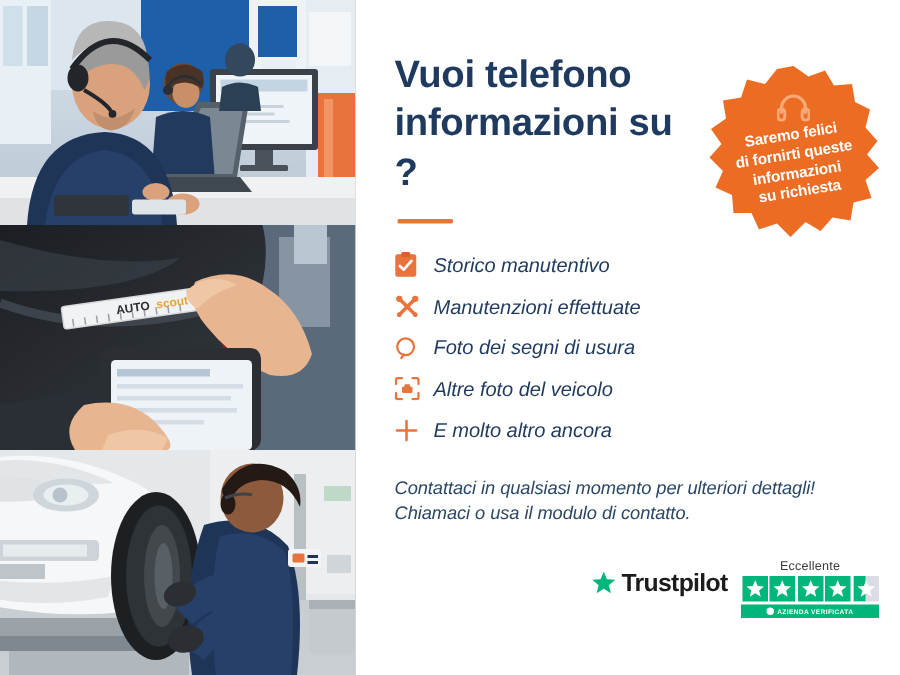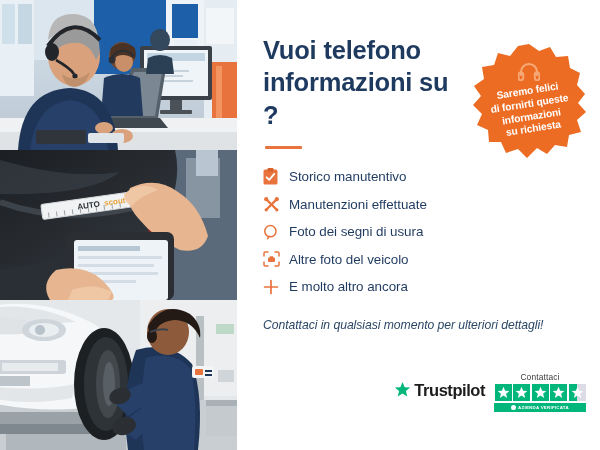--- a/index.html
+++ b/index.html
@@ -66,20 +66,21 @@
     background: #e8733c;
     margin: 15px 0 0 2px;
     border-radius: 1px;
   }
 
   
   .features {
     list-style: none;
     margin: 14px 0 16px 0;
     padding: 0;
+    font-style: italic;
   }
   .feature {
     display: flex;
     align-items: center;
     height: 27.5px;
   }
   .feat-icon {
     width: 24px;
     min-width: 24px;
     height: 22px;
@@ -499,20 +500,21 @@
             </g>
           </svg>
         </span>
         <span class="feat-label">E molto altro ancora</span>
       </li>
     </ul>
 
 
     <div class="contact-copy">
       <span>Contattaci in qualsiasi momento per ulteriori dettagli!</span>
+      <span>Chiamaci o usa il modulo di contatto.</span>
     </div>
 
     <div class="badge">
       <svg width="118" height="118" viewBox="0 0 118 118" xmlns="http://www.w3.org/2000/svg">
         <path fill="#ec6c23" d="
           M59 2
           L69 9 L80 5 L86 15 L98 14 L100 26 L110 31 L107 43 L115 52 L108 61
           L116 70 L107 78 L111 90 L99 93 L97 105 L85 103 L77 112 L67 106
           L57 116 L48 107 L36 111 L31 100 L19 100 L18 88 L7 83 L12 72
           L3 63 L11 54 L4 44 L14 37 L12 25 L24 23 L28 11 L40 14 L48 4 Z"></path>
@@ -536,21 +538,21 @@
       <div class="tp-logo">
         <span>
           <svg width="17" height="17" viewBox="0 0 20 20" xmlns="http://www.w3.org/2000/svg">
             <path fill="#00b67a" d="M10 1.2 L12.5 7.3 L19 7.7 L14 11.9 L15.6 18.3 L10 14.7 L4.4 18.3 L6 11.9 L1 7.7 L7.5 7.3 Z"></path>
           </svg>
         </span>
         <span class="tp-name">Trustpilot</span>
       </div>
 
       <div class="tp-right">
-        <div class="tp-rating-word">Contattaci</div>
+        <div class="tp-rating-word">Eccellente</div>
         <div class="tp-stars">
           <span class="tp-star">
             <svg width="13" height="13" viewBox="0 0 20 20">
                 <path fill="#fff" d="M10 1.2 L12.5 7.3 L19 7.7 L14 11.9 L15.6 18.3 L10 14.7 L4.4 18.3 L6 11.9 L1 7.7 L7.5 7.3 Z"></path>
               </svg>
           </span>
           <span class="tp-star">
             <svg width="13" height="13" viewBox="0 0 20 20">
                 <path fill="#fff" d="M10 1.2 L12.5 7.3 L19 7.7 L14 11.9 L15.6 18.3 L10 14.7 L4.4 18.3 L6 11.9 L1 7.7 L7.5 7.3 Z"></path>
               </svg>

